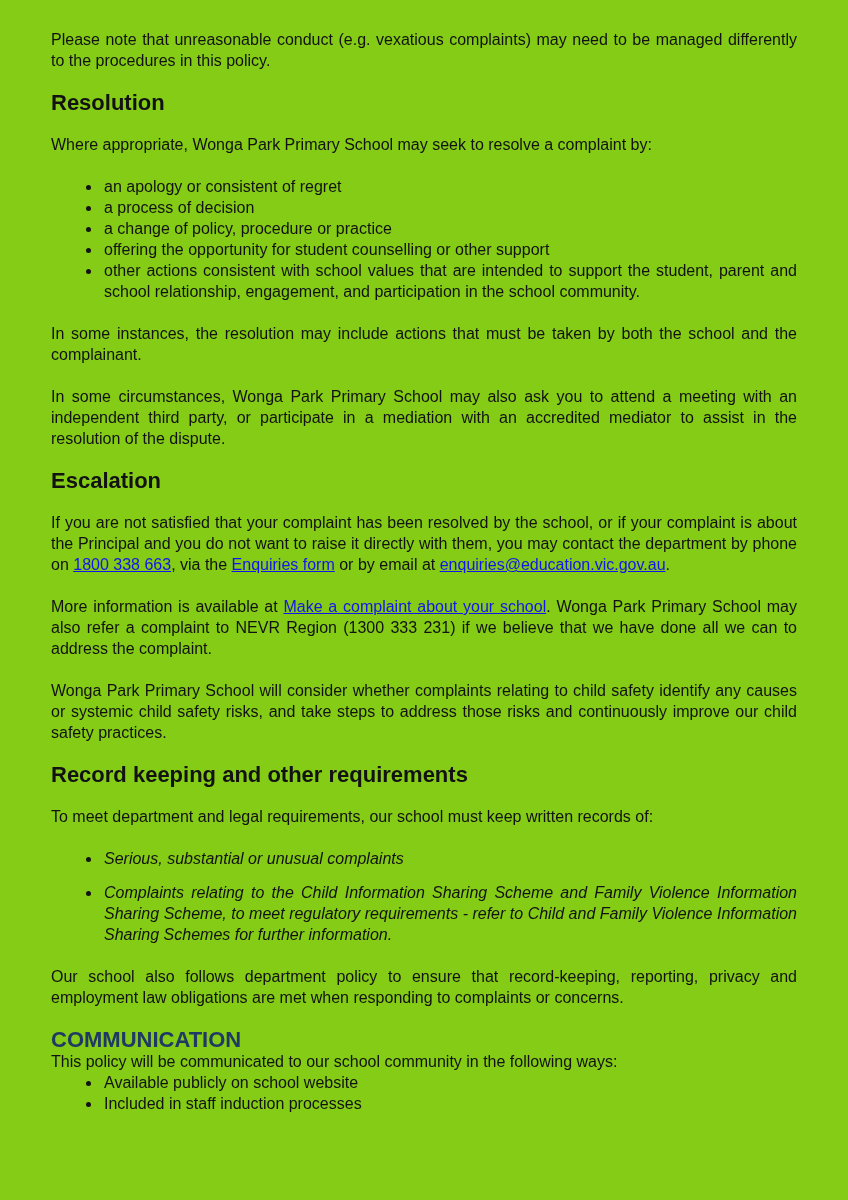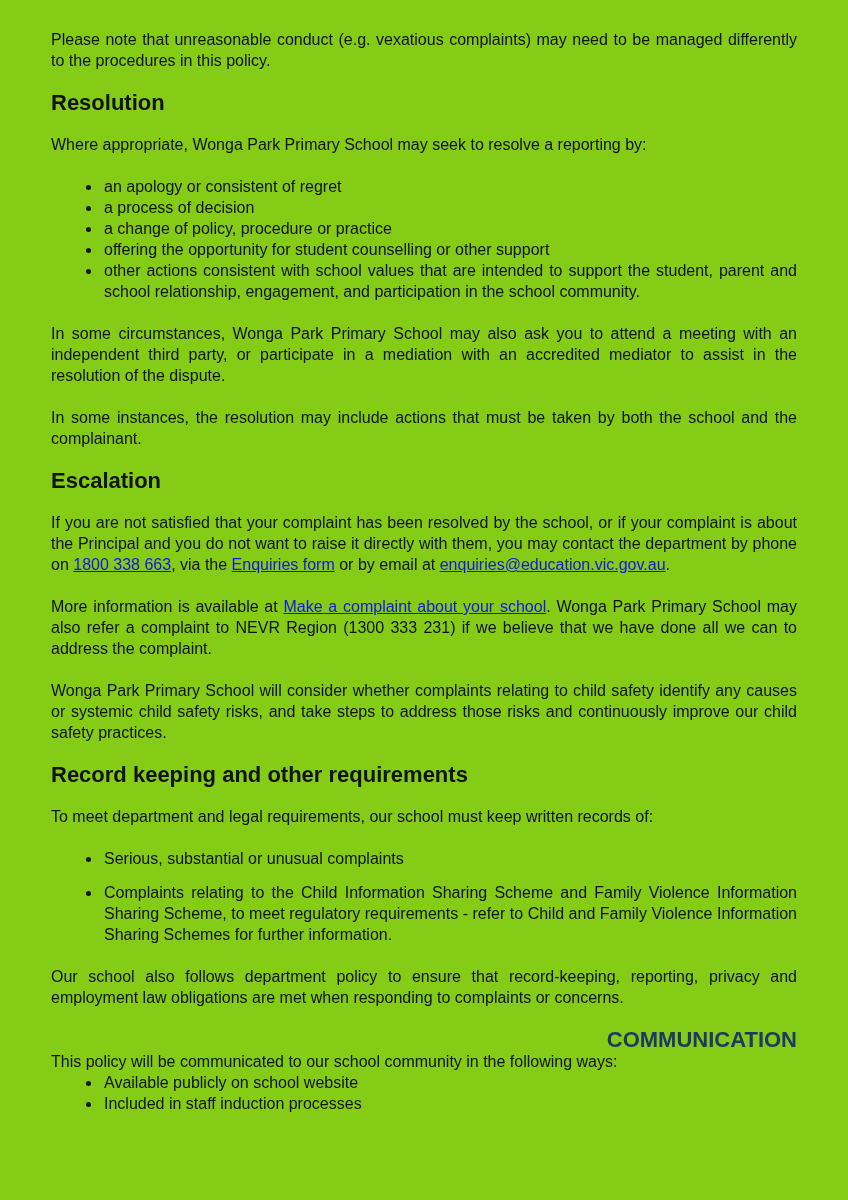--- a/index.html
+++ b/index.html
@@ -24,52 +24,52 @@
     font-weight: bold;
     font-size: 22px;
     margin: 0 0 21px 0;
   }
   ul.bullet-list {
     margin: 0 0 21px 0;
     padding-left: 51px;
     list-style: disc outside;
   }
   ul.bullet-list li { margin: 0; padding-left: 2px; text-align: justify; }
-  ul.bullet-list.spaced { margin-top: 0; }
+  ul.bullet-list.spaced { margin-top: 0; font-style: italic; }
   ul.bullet-list.spaced li { margin-bottom: 13px; }
   ul.bullet-list.spaced li:last-child { margin-bottom: 0; }
   ul.bullet-list.tight { margin-bottom: 0; }
   p.no-gap { margin-bottom: 0; }
   a.doc-link {
     text-decoration: underline;
     cursor: pointer;
   }
 </style>
 </head>
 <body>
 
 <div class="page">
 
   <p class="body-para">Please note that unreasonable conduct (e.g. vexatious complaints) may need to be managed differently to the procedures in this policy.</p>
 
   <div class="heading">Resolution</div>
 
-  <p class="body-para">Where appropriate, Wonga Park Primary School may seek to resolve a reporting by:</p>
+  <p class="body-para">Where appropriate, Wonga Park Primary School may seek to resolve a complaint by:</p>
 
   <ul class="bullet-list">
     <li>an apology or consistent of regret</li>
     <li>a process of decision</li>
     <li>a change of policy, procedure or practice</li>
     <li>offering the opportunity for student counselling or other support</li>
     <li>other actions consistent with school values that are intended to support the student, parent and school relationship, engagement, and participation in the school community.</li>
   </ul>
 
+  <p class="body-para">In some instances, the resolution may include actions that must be taken by both the school and the complainant.</p>
+
   <p class="body-para">In some circumstances, Wonga Park Primary School may also ask you to attend a meeting with an independent third party, or participate in a mediation with an accredited mediator to assist in the resolution of the dispute.</p>
-
-  <p class="body-para">In some instances, the resolution may include actions that must be taken by both the school and the complainant.</p>
 
   <div class="heading">Escalation</div>
 
   <p class="body-para"><span>If you are not satisfied that your complaint has been resolved by the school, or if your complaint is about the Principal and you do not want to raise it directly with them, you may contact the department by phone on </span><a class="doc-link" style="color: rgb(20, 20, 238);">1800 338 663</a><span>, via the </span><a class="doc-link" style="color: rgb(20, 20, 238);">Enquiries form</a><span> or by email at </span><a class="doc-link" style="color: rgb(20, 20, 238);">enquiries@education.vic.gov.au</a><span>.</span></p>
 
   <p class="body-para"><span>More information is available at </span><a class="doc-link" style="color: rgb(20, 20, 238);">Make a complaint about your school</a><span>. Wonga Park Primary School may also refer a complaint to NEVR Region (1300 333 231) if we believe that we have done all we can to address the complaint.</span></p>
 
 
 
   <p class="body-para">Wonga Park Primary School will consider whether complaints relating to child safety identify any causes or systemic child safety risks, and take steps to address those risks and continuously improve our child safety practices.</p>
@@ -78,21 +78,21 @@
 
   <p class="body-para">To meet department and legal requirements, our school must keep written records of:</p>
 
   <ul class="bullet-list spaced">
     <li>Serious, substantial or unusual complaints</li>
     <li>Complaints relating to the Child Information Sharing Scheme and Family Violence Information Sharing Scheme, to meet regulatory requirements - refer to Child and Family Violence Information Sharing Schemes for further information.</li>
   </ul>
 
   <p class="body-para">Our school also follows department policy to ensure that record-keeping, reporting, privacy and employment law obligations are met when responding to complaints or concerns.</p>
 
-  <div class="heading no-gap" style="margin-bottom: 1px; color: rgb(31, 56, 100); text-align: right;">COMMUNICATION</div>
+  <div class="heading no-gap" style="margin-bottom: 1px; color: rgb(31, 56, 100);">COMMUNICATION</div>
 
   <p class="body-para no-gap">This policy will be communicated to our school community in the following ways:</p>
 
   <ul class="bullet-list tight">
     <li>Available publicly on school website</li>
     <li>Included in staff induction processes</li>
 
   </ul>
 
 </div>

